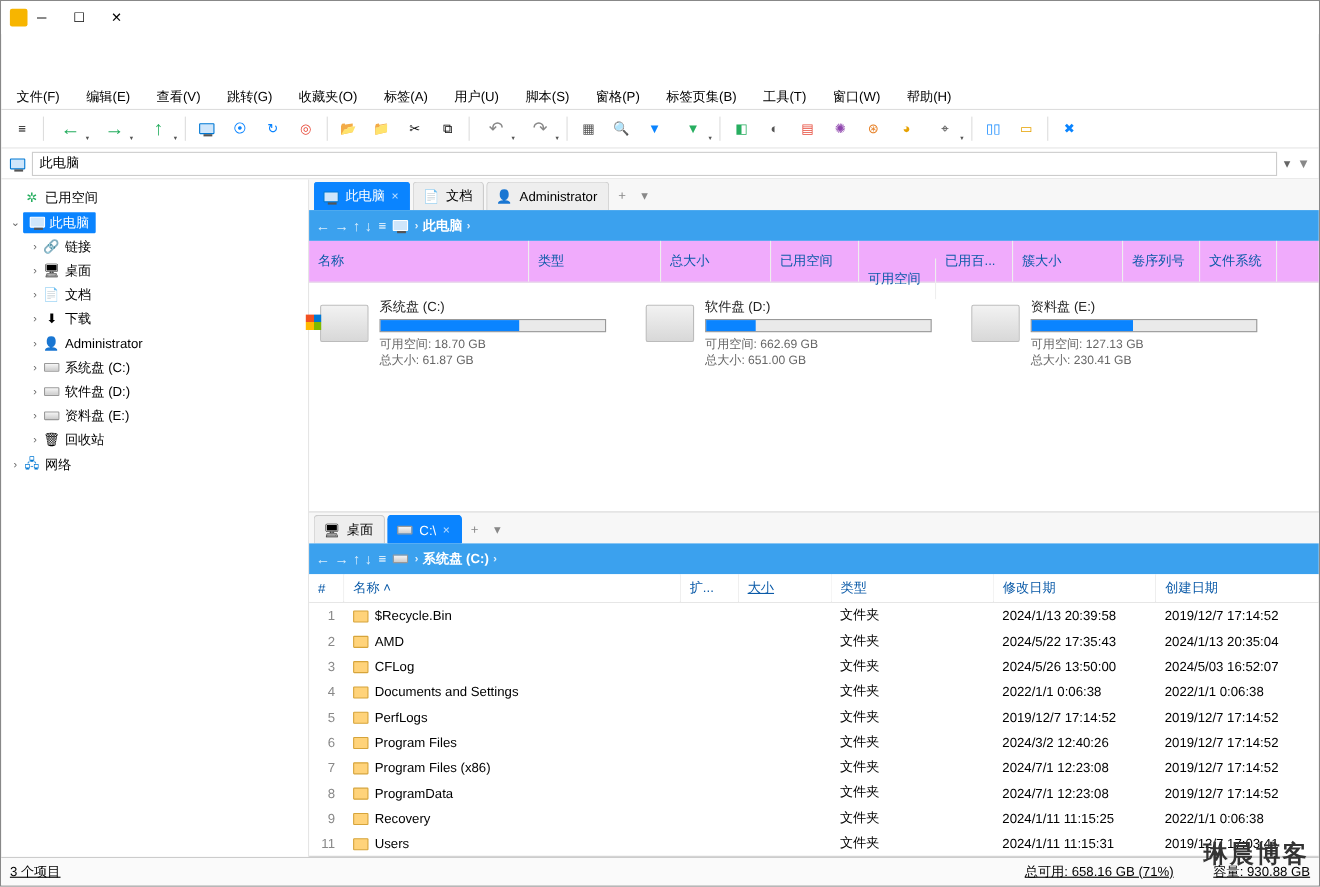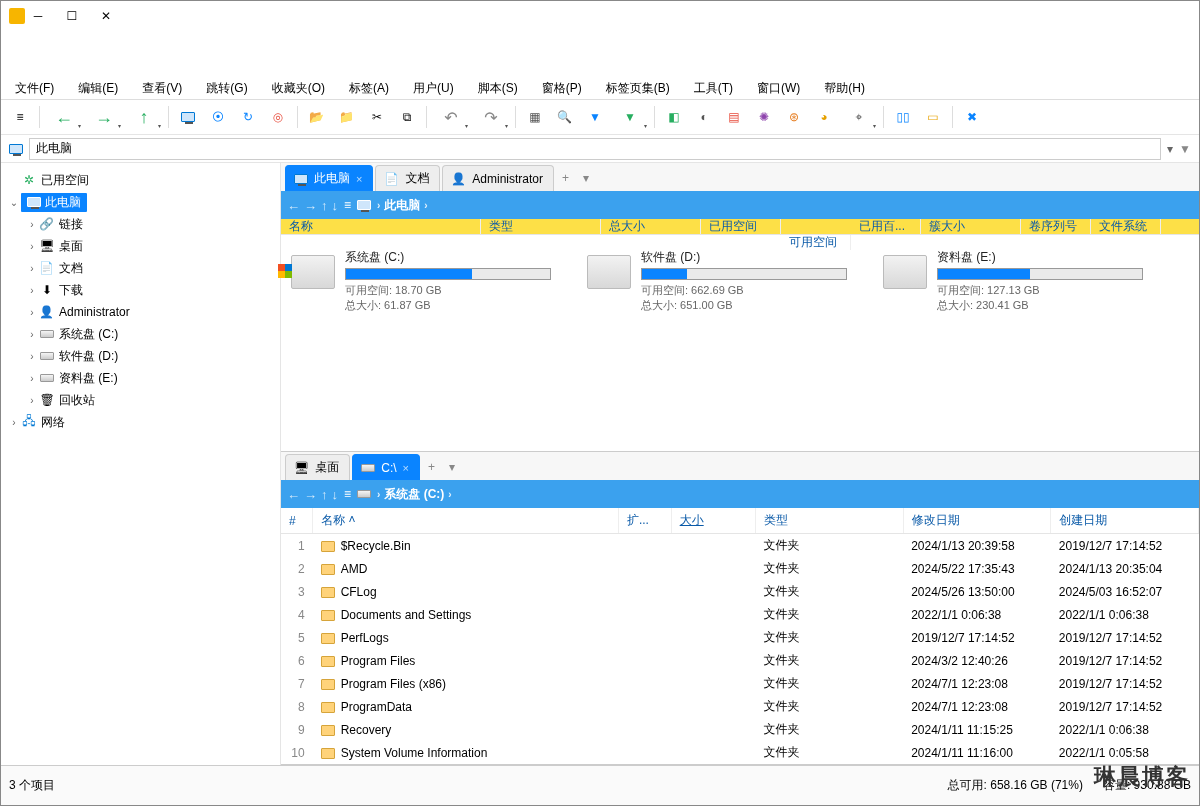--- a/index.html
+++ b/index.html
@@ -32,38 +32,38 @@
 .tabs { height:28px; display:flex; align-items:flex-end; padding:0 4px; gap:2px; background:#f7f7f7;}
 .tab { height:26px; display:flex; align-items:center; padding:0 10px 0 8px; background:#eee; border:1px solid #ccc; border-bottom:none; border-radius:4px 4px 0 0; gap:6px; cursor:default;}
 .tab.active { background:#0a84ff; color:#fff; border-color:#0a84ff; }
 .tab .close { font-size:11px; opacity:.7; }
 .tab.plus { background:none; border:none; color:#888; padding:0 6px;}
 .crumb { height:28px; background:#3ba1ee; color:#fff; display:flex; align-items:center; padding:0 6px; gap:6px; }
 .crumb .nav { display:flex; gap:4px; align-items:center; }
 .crumb .nav span { opacity:.8; cursor:pointer; font-size:13px; }
 .crumb .segs { display:flex; align-items:center; gap:4px; font-weight:bold; }
 .crumb .segs .chev { font-size:10px; opacity:.85; }
-.colhdr { height:16px; display:flex; align-items:center; border-bottom:1px solid #e5e5e5; color:#0a5aa8; background:#fde047;}
+.colhdr { height:38px; display:flex; align-items:center; border-bottom:1px solid #e5e5e5; color:#0a5aa8; background:#f0abfc;}
 .colhdr .col { padding:0 8px; border-right:1px solid #eee; height:100%; display:flex; align-items:center; cursor:default;}
 .drives { flex:1; display:flex; gap:36px; padding:14px 10px; align-items:flex-start; }
 .drive { display:flex; gap:10px; width:260px; }
 .drive .dicon { width:44px; height:34px; background:linear-gradient(#f2f2f2,#d8d8d8); border:1px solid #bbb; border-radius:2px; position:relative; top:6px;}
 .drive .dicon.win::before { content:""; position:absolute; left:-14px; top:8px; width:14px; height:14px; background:conic-gradient(#0078d4 0 25%,#7fba00 0 50%,#ffb900 0 75%,#f25022 0);}
 .drive-info { flex:1; }
 .drive-info .name { font-weight:normal; color:#222; margin-bottom:2px; }
 .drive-info .bar { height:12px; border:1px solid #999; background:#eaeaea; margin-bottom:3px; position:relative;}
 .drive-info .bar .fill { height:100%; background:#0a84ff; }
 .drive-info .line { color:#666; font-size:11px; }
 .filelist { flex:1; overflow:auto; }
 .filelist table { width:100%; border-collapse:collapse; }
 .filelist th { text-align:left; padding:4px 8px; color:#0a5aa8; font-weight:normal; border-bottom:1px solid #e5e5e5; border-right:1px solid #eee; background:#fff; position:sticky; top:0;}
 .filelist td { padding:3px 8px; white-space:nowrap; }
 .filelist td.num { text-align:right; color:#888; width:30px;}
 .filelist .folder-ico { display:inline-block; width:14px; height:11px; background:#ffd37a; border:1px solid #d6a43a; border-radius:1px; margin-right:6px; vertical-align:middle;}
-.statusbar { height:40px; border-top:1px solid #ccc; display:flex; align-items:center; padding:0 8px; gap:20px; background:#fafafa; }
+.statusbar { height:26px; border-top:1px solid #ccc; display:flex; align-items:center; padding:0 8px; gap:36px; background:#fafafa;text-decoration:underline; }
 .statusbar .seg { display:flex; align-items:center; gap:6px; }
 .statusbar .grow { flex:1; }
 .watermark { position:absolute; right:10px; bottom:14px; font-size:22px; font-weight:700;  color:#333;  letter-spacing:2px; pointer-events:none; }
 .ico-monitor{color:#0078d4;}
 .pc-icon{display:inline-block;width:14px;height:10px;border:1px solid #0078d4;border-radius:1px;position:relative;background:#cfe6fb;}
 .pc-icon::after{content:"";position:absolute;left:3px;bottom:-3px;width:8px;height:2px;background:#555;}
 .drv-ico{display:inline-block;width:14px;height:8px;background:linear-gradient(#f5f5f5,#ccc);border:1px solid #999;border-radius:1px;}
 </style>
 </head>
 <body>
@@ -410,27 +410,27 @@
               <tr>
                 <td class="num">9</td>
                 <td><span class="folder-ico"></span>Recovery</td>
                 <td></td>
                 <td></td>
                 <td>文件夹</td>
                 <td>2024/1/11 11:15:25</td>
                 <td>2022/1/1 0:06:38</td>
               </tr>
               <tr>
-                <td class="num">10</td>
-                <td><span class="folder-ico"></span>System Volume Information</td>
-                <td></td>
-                <td></td>
-                <td>文件夹</td>
-                <td>2024/1/11 11:16:00</td>
-                <td>2022/1/1 0:05:58</td>
+                <td class="num">11</td>
+                <td><span class="folder-ico"></span>Users</td>
+                <td></td>
+                <td></td>
+                <td>文件夹</td>
+                <td>2024/1/11 11:15:31</td>
+                <td>2019/12/7 17:03:41</td>
               </tr>
             </tbody>
           </table>
       </div>
     </div>
   </div>
 </div>
 
 <div class="statusbar">
   <div class="seg">

